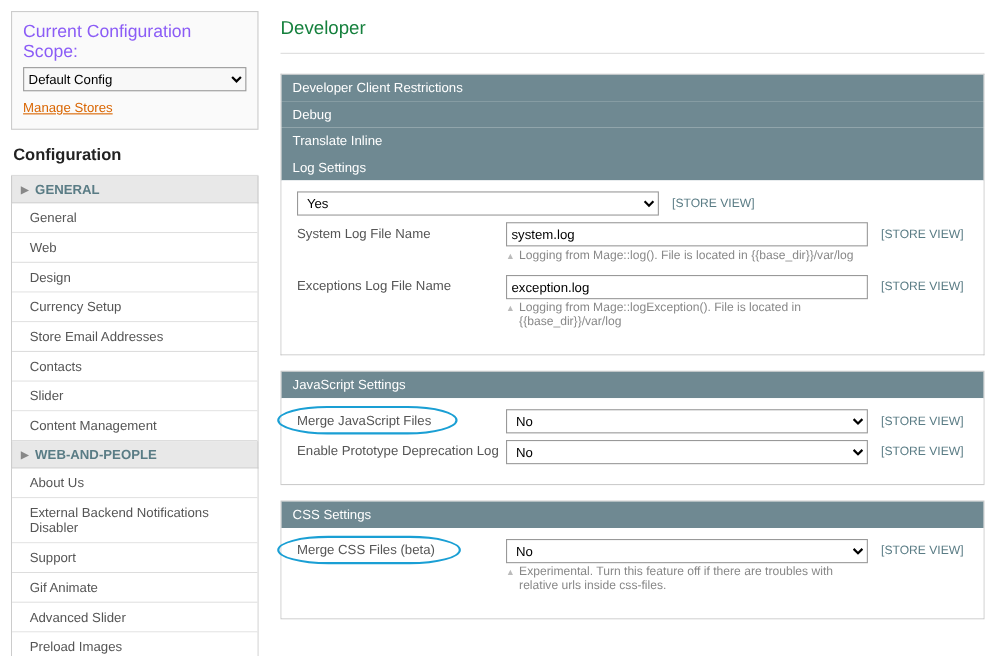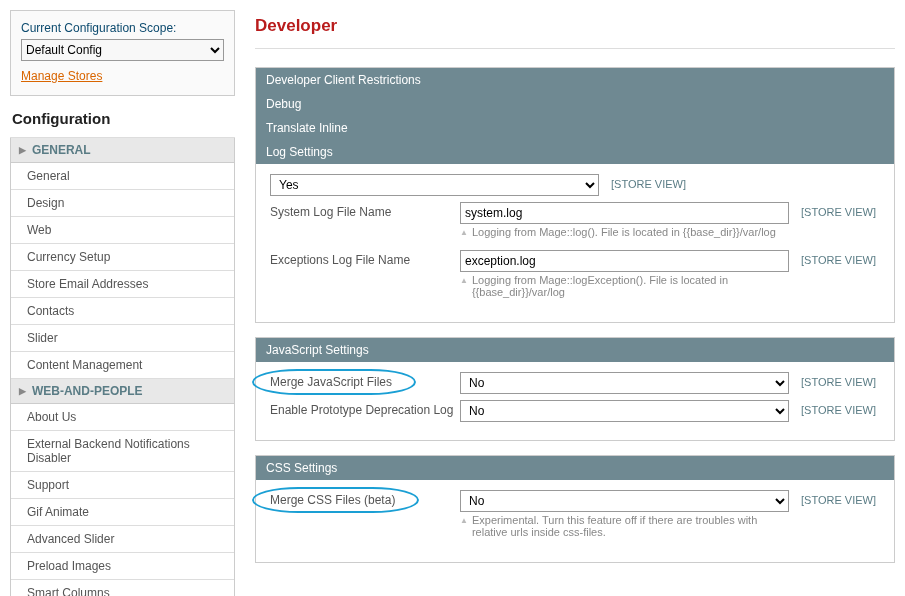--- a/index.html
+++ b/index.html
@@ -1,29 +1,29 @@
 <!DOCTYPE html>
 <html><head>
 <meta charset="utf-8">
 <style>
 * { box-sizing: border-box; margin: 0; padding: 0; }
 body { font-family: Arial, Helvetica, sans-serif; font-size: 12px; color: #333; background: #fff; }
 .container { display: flex; gap: 20px; padding: 10px; width: 905px; }
 .sidebar { width: 225px; flex-shrink: 0; }
 .scope-box { border: 1px solid #ccc; background: #fafafa; padding: 10px 10px 12px 10px; margin-bottom: 6px; }
-.scope-label { color: #0c4a6e; font-size: 12px; margin-bottom: 4px; display: block; }
+.scope-label { color: #8b5cf6; font-size: 16px; margin-bottom: 4px; display: block; }
 .scope-select { width: 100%; font-size: 12px; height: 22px; border: 1px solid #999; background: #f8f8f8; }
 .manage-stores { color: #d96500; text-decoration: underline; font-size: 12px; display: inline-block; margin-top: 8px; cursor: pointer; }
 .config-heading { font-size: 15px; font-weight: bold; color: #222; padding: 8px 4px 10px 2px; border-bottom: 1px solid #ddd; }
 .section-head { background: #e8e8e8; border: 1px solid #ccc; border-top: none; padding: 5px 8px; color: #5a7c85; font-weight: bold; font-size: 12px; display: flex; align-items: center; gap: 6px; }
 .section-head .arrow { color: #888; font-size: 9px; }
 .menu-list { border-left: 1px solid #ccc; border-right: 1px solid #ccc; }
 .menu-item { display: block; padding: 6px 10px 6px 16px; border-bottom: 1px solid #ddd; color: #555; font-size: 12px; background: #fff; cursor: pointer; }
 .main { flex: 1; }
-.page-title { color: #b91c1c; font-size: 17px; font-weight: bold; padding: 6px 0 12px 0; border-bottom: 1px solid #ddd; margin-bottom: 18px; }
+.page-title { color: #15803d; font-size: 17px; font-weight: normal; padding: 6px 0 12px 0; border-bottom: 1px solid #ddd; margin-bottom: 18px; }
 .panel { margin-bottom: 14px; border: 1px solid #ccc; }
 .panel-head { background: #6f8992; color: #fff; font-weight: normal; font-size: 12px; padding: 5px 10px; }
 .panel-body { padding: 10px 14px 12px 14px; background: #fff; }
 .collapsed { border-bottom: none; margin-bottom: 0; }
 .collapsed + .panel { border-top: none; }
 .field-row { display: flex; align-items: flex-start; margin-bottom: 6px; }
 .field-label { width: 190px; padding-top: 3px; color: #555; font-size: 12px; position: relative; }
 .field-control { width: 329px; }
 .field-control select, .field-control input[type=text] { width: 100%; font-size: 12px; height: 22px; border: 1px solid #999; background: #fff; padding: 0 4px; }
 .field-scope { padding-left: 12px; padding-top: 3px; }
@@ -46,22 +46,22 @@
       <a class="manage-stores">Manage Stores</a>
     </div>
     <div class="config-heading">Configuration</div>
     <div id="sidebar-groups">
         <div class="section-head">
           <span class="arrow">▶</span>
           <span>GENERAL</span>
         </div>
         <div class="menu-list">
           <a class="menu-item">General</a>
+          <a class="menu-item">Web</a>
           <a class="menu-item">Design</a>
-          <a class="menu-item">Web</a>
           <a class="menu-item">Currency Setup</a>
           <a class="menu-item">Store Email Addresses</a>
           <a class="menu-item">Contacts</a>
           <a class="menu-item">Slider</a>
           <a class="menu-item">Content Management</a>
         </div>
         <div class="section-head">
           <span class="arrow">▶</span>
           <span>WEB-AND-PEOPLE</span>
         </div>

